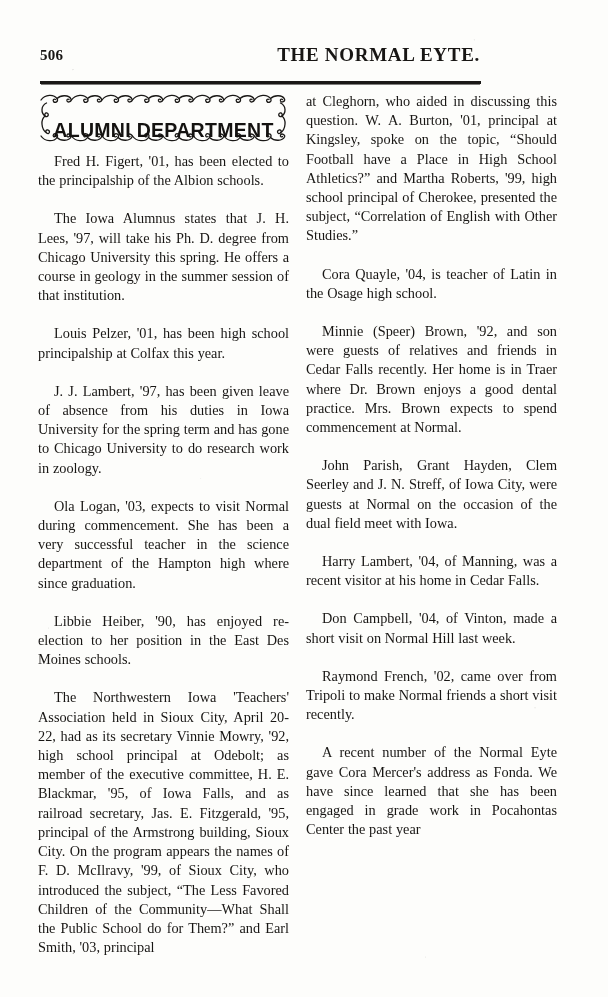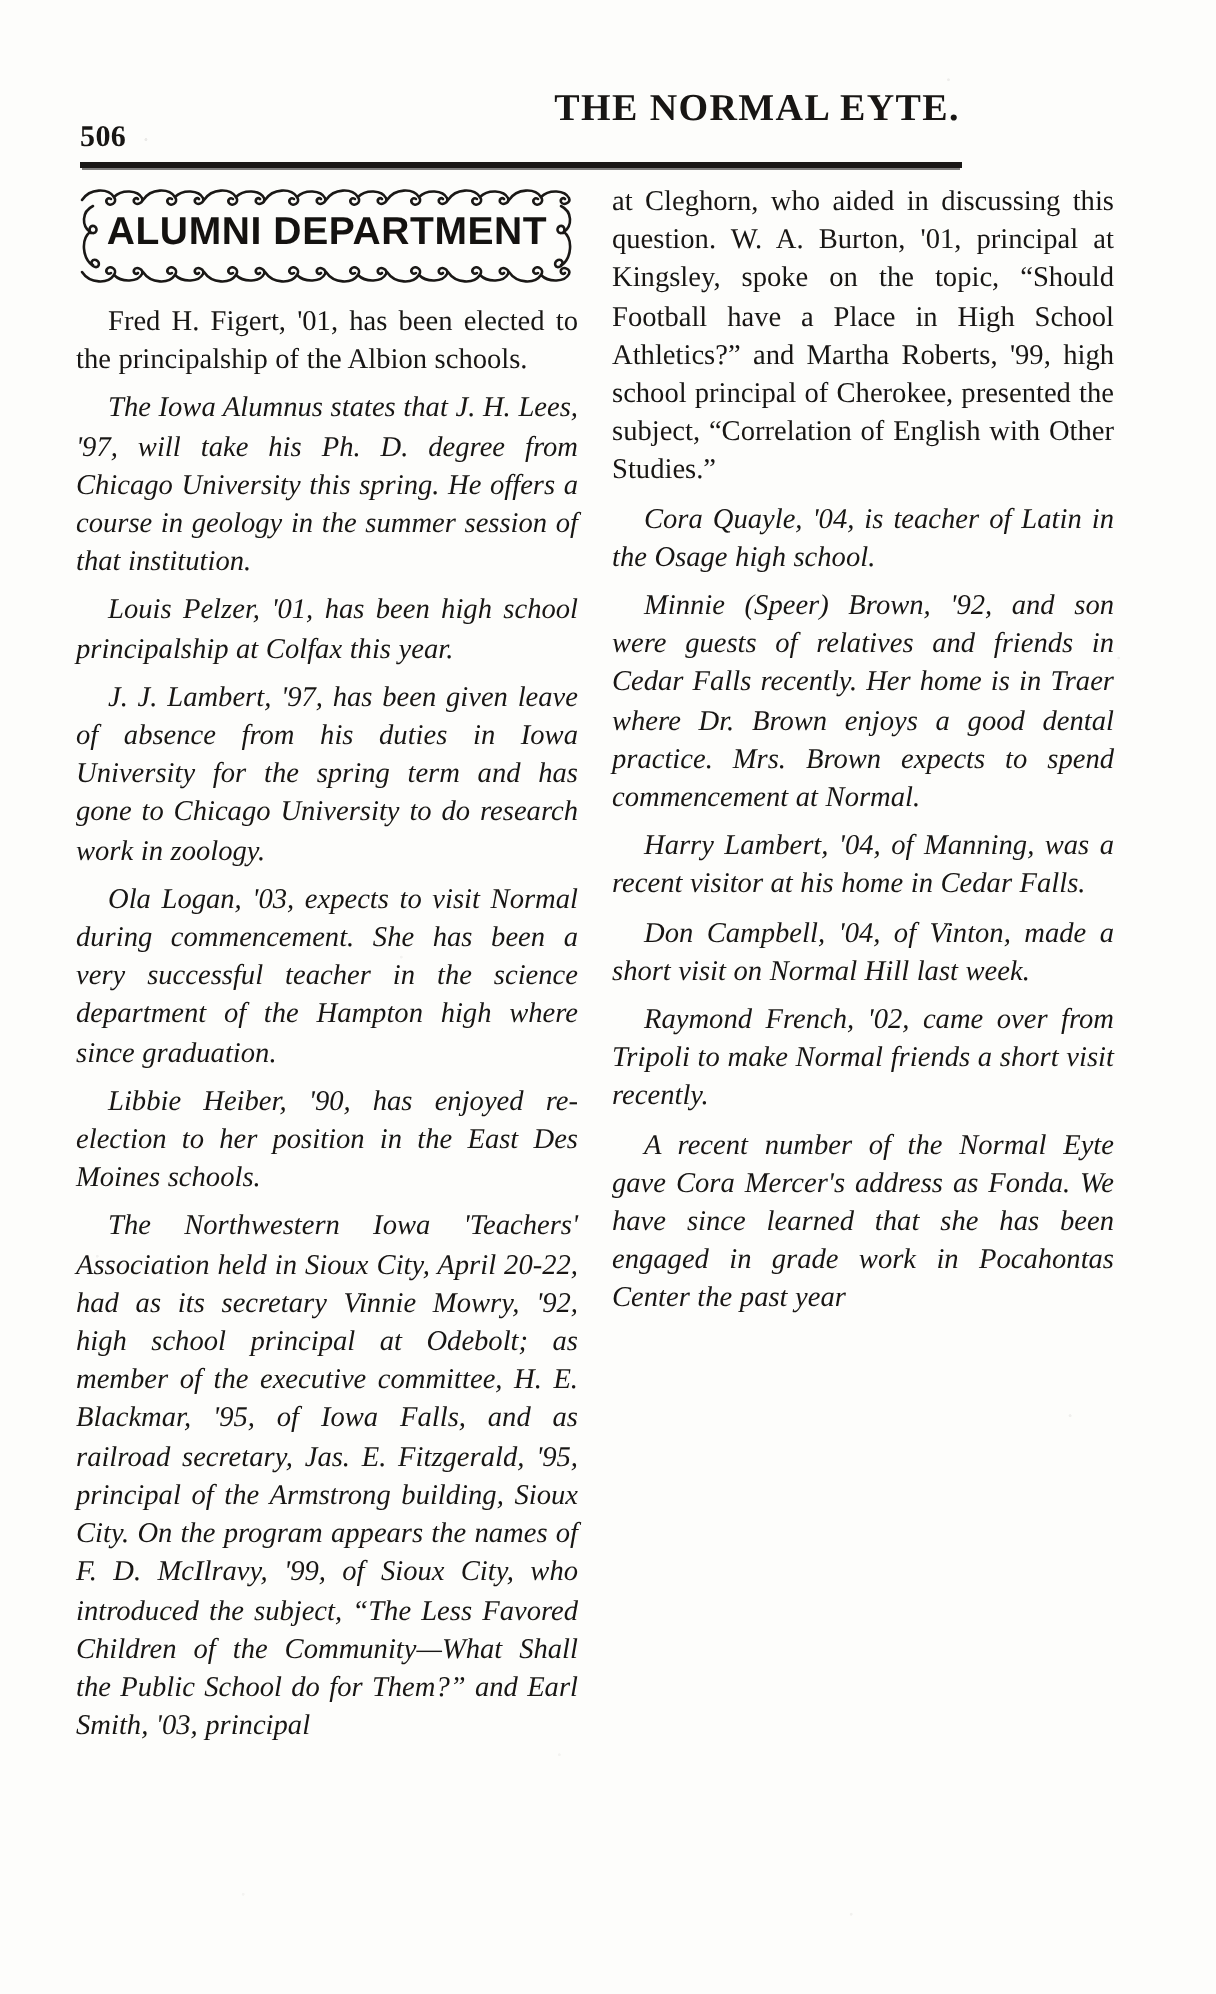--- a/index.html
+++ b/index.html
@@ -45,21 +45,21 @@
   .masthead {
     position: absolute;
     left: 40px;
     top: 44px;
     width: 440px;
     height: 30px;
   }
   .folio {
     position: absolute;
     left: 0;
-    top: 17px;
+    top: 3px;
     font-size: 15px;
     font-weight: bold;
     letter-spacing: .2px;
   }
   .journal-title {
     position: absolute;
     left: 0;
     right: 0;
     top: 0;
     text-align: right;
@@ -97,34 +97,34 @@
     margin: 0 0 0 0;
     font-size: 14.3px;
     line-height: 19.2px;
     text-align: justify;
     text-justify: inter-word;
     text-indent: 16px;
     -webkit-hyphens: none;
     hyphens: none;
     word-spacing: .2px;
   }
-  .col p + p { margin-top: 5px; font-style: italic; }
+  .col p + p { margin-top: 19px; }
   .col p.cont { text-indent: 0; }
 
   
   .dept-header {
     position: relative;
     width: 251px;
     height: 52px;
     margin-bottom: 8px;
   }
   .dept-title {
     position: absolute;
     left: 0; right: 0;
-    top: 13px;
+    top: 27px;
     text-align: center;
     font-family: "Liberation Sans", "DejaVu Sans", sans-serif;
     font-size: 19.5px;
     font-weight: bold;
     letter-spacing: .3px;
     color: #141210;
     z-index: 3;
   }
   .orn { position: absolute; display: block; }
   .orn-top    { left: 2px;  top: 0;   width: 247px; height: 13px; }
@@ -248,20 +248,21 @@
       <p>J. J. Lambert, '97, has been given leave of absence from his duties in Iowa University for the spring term and has gone to Chicago University to do research work in zoology.</p>
       <p>Ola Logan, '03, expects to visit Normal during commencement. She has been a very successful teacher in the science department of the Hampton high where since graduation.</p>
       <p>Libbie Heiber, '90, has enjoyed re-election to her position in the East Des Moines schools.</p>
       <p>The Northwestern Iowa 'Teachers' Association held in Sioux City, April 20-22, had as its secretary Vinnie Mowry, '92, high school principal at Odebolt; as member of the executive committee, H. E. Blackmar, '95, of Iowa Falls, and as railroad secretary, Jas. E. Fitzgerald, '95, principal of the Armstrong building, Sioux City. On the program appears the names of F. D. McIlravy, '99, of Sioux City, who introduced the subject, “The Less Favored Children of the Community—What Shall the Public School do for Them?” and Earl Smith, '03, principal</p>
     </div>
 
     <div class="col col-right">
       <p class="cont">at Cleghorn, who aided in discussing this question. W. A. Burton, '01, principal at Kingsley, spoke on the topic, “Should Football have a Place in High School Athletics?” and Martha Roberts, '99, high school principal of Cherokee, presented the subject, “Correlation of English with Other Studies.”</p>
       <p>Cora Quayle, '04, is teacher of Latin in the Osage high school.</p>
       <p>Minnie (Speer) Brown, '92, and son were guests of relatives and friends in Cedar Falls recently. Her home is in Traer where Dr. Brown enjoys a good dental practice. Mrs. Brown expects to spend commencement at Normal.</p>
+      <p>John Parish, Grant Hayden, Clem Seerley and J. N. Streff, of Iowa City, were guests at Normal on the occasion of the dual field meet with Iowa.</p>
       <p>Harry Lambert, '04, of Manning, was a recent visitor at his home in Cedar Falls.</p>
       <p>Don Campbell, '04, of Vinton, made a short visit on Normal Hill last week.</p>
       <p>Raymond French, '02, came over from Tripoli to make Normal friends a short visit recently.</p>
       <p>A recent number of the Normal Eyte gave Cora Mercer's address as Fonda. We have since learned that she has been engaged in grade work in Pocahontas Center the past year</p>
     </div>
 
   </div>
 </div>
 
 </body></html>

